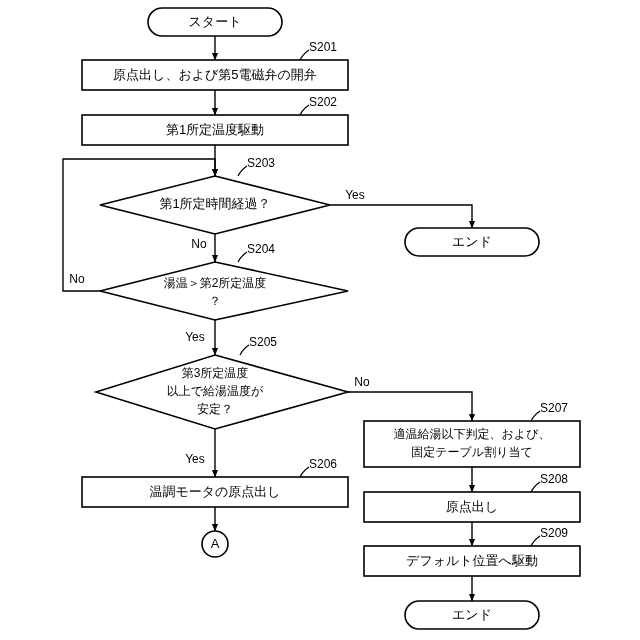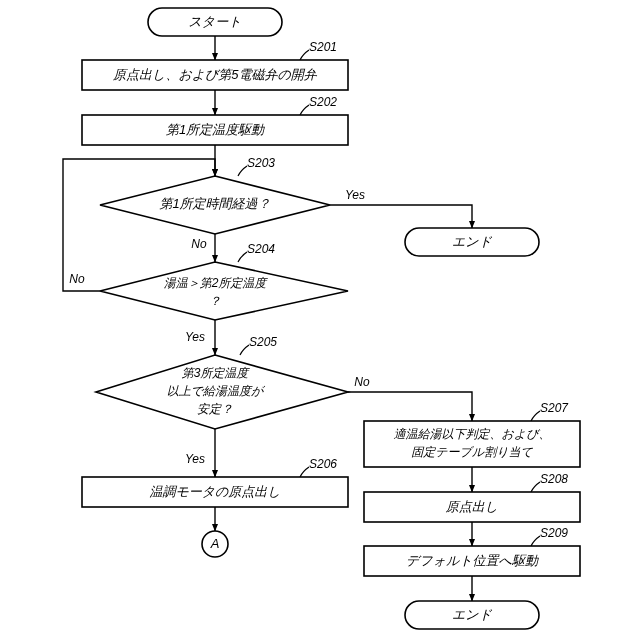--- a/index.html
+++ b/index.html
@@ -9,21 +9,20 @@
   }
   body {
     font-family: "Liberation Sans", sans-serif;
   }
   #canvas {
     position: relative;
     width: 640px;
     height: 640px;
     background: #ffffff;
     overflow: hidden;
-    font-style: italic;
   }
   svg#flow {
     position: absolute;
     left: 0;
     top: 0;
     width: 640px;
     height: 640px;
   }
   .node-text {
     font-family: "Liberation Sans", sans-serif;

